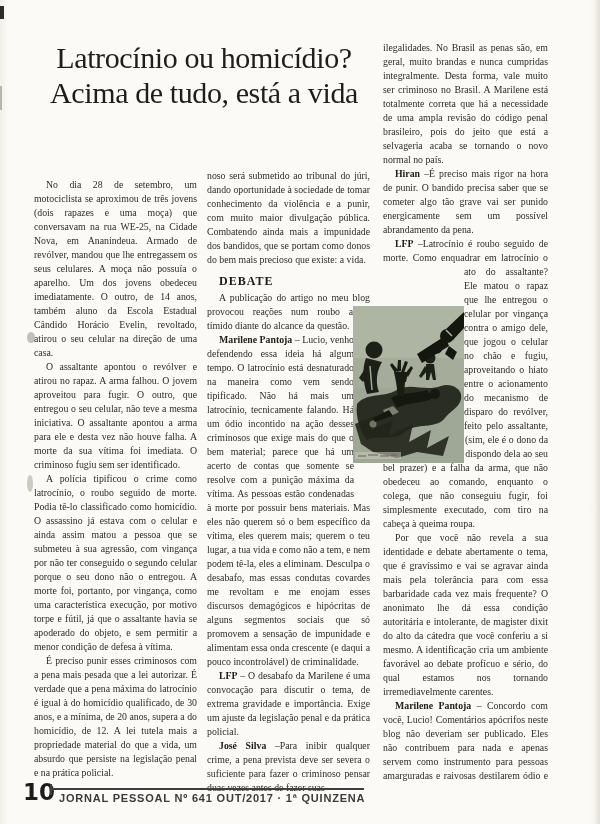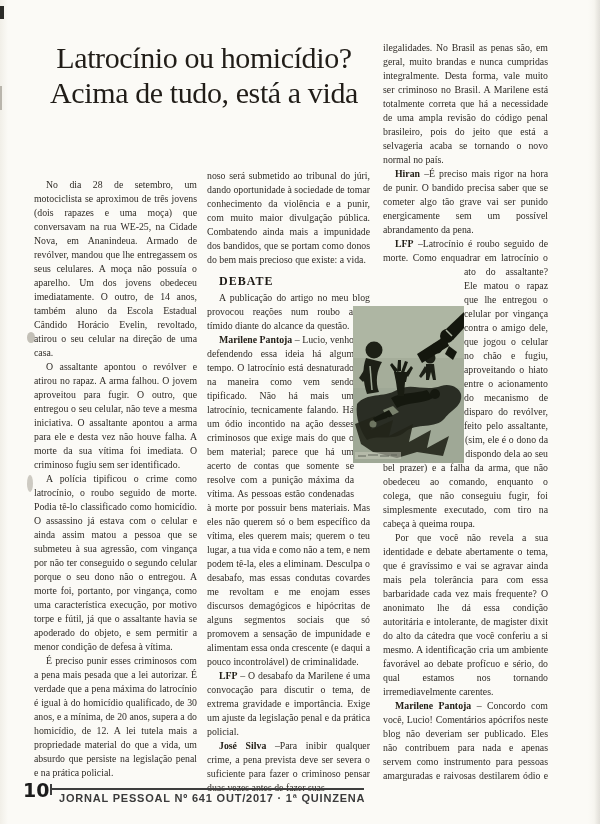--- a/index.html
+++ b/index.html
@@ -31,21 +31,21 @@
   }
   .wrap-spacer{display:block;}
   .wrap-spacer.right{float:right;}
   .wrap-spacer.left{float:left;}
   .illustration{
     position:absolute;left:353px;top:306px;width:111px;height:157px;
   }
   .footer-pagenum{
     position:absolute;left:23px;top:779px;
     font-family:"DejaVu Sans","Liberation Sans",sans-serif;
-    font-weight:bold;font-size:19px;color:#1c1c1c;
+    font-weight:bold;font-size:23px;color:#1c1c1c;
   }
   .footer-rule{position:absolute;left:50px;top:788px;width:314px;height:2px;background:#3e3e3e;}
   .footer-tick{position:absolute;left:50px;top:784px;width:2px;height:11px;background:#3e3e3e;}
   .footer-credit{
     position:absolute;left:59px;top:792px;
     font-family:"Liberation Sans","DejaVu Sans",sans-serif;
     font-weight:bold;font-size:11px;letter-spacing:0.8px;color:#3b3b3b;
   }
   
   .art1{position:absolute;left:0;top:6px;width:4px;height:13px;background:#2b2b28;}

